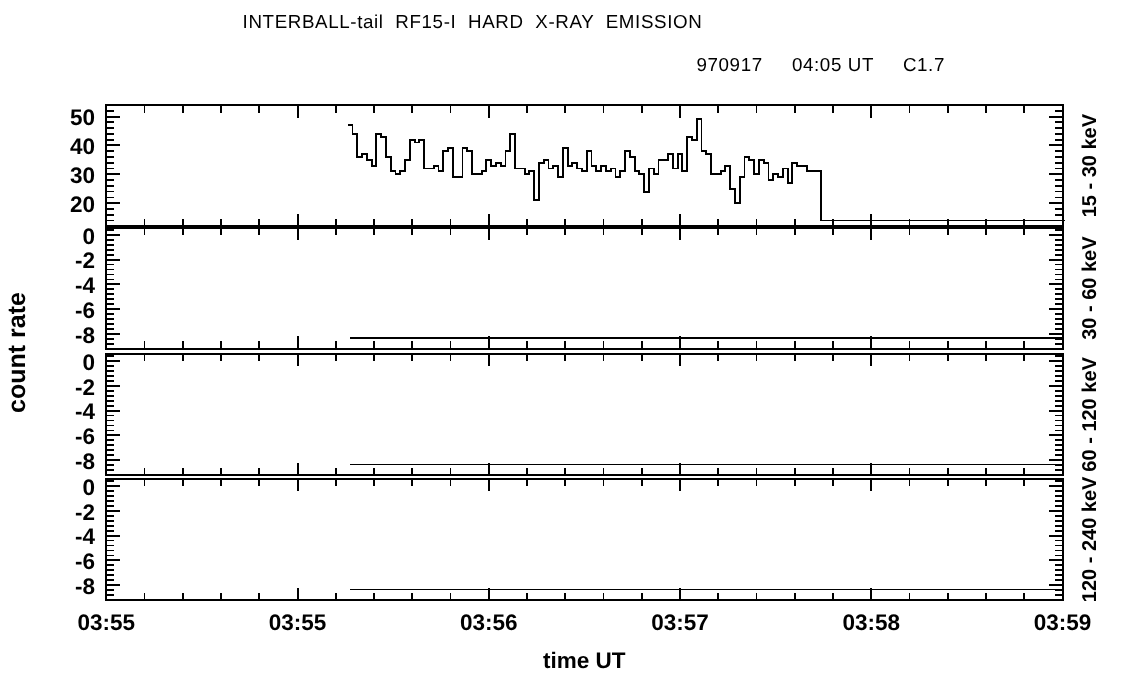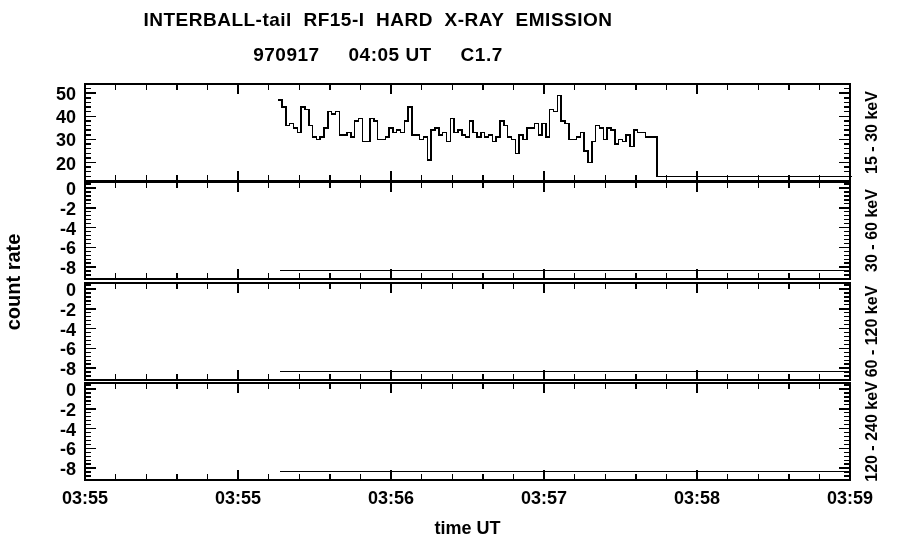--- a/index.html
+++ b/index.html
@@ -17,27 +17,27 @@
   }
   #root {
     position: absolute;
     inset: 0;
   }
   .title-line {
     position: absolute;
     left: 0;
     width: 756px;
     text-align: center;
-    font-size: 19px;
-    font-weight: bold;
+    font-size: 15px;
+    font-weight: normal;
     letter-spacing: 0.5px;
     white-space: pre;
   }
   #title-line-1 { top: 9px; }
-  #title-line-2 { top: 44px; }
+  #title-line-2 { top: 44px; text-align: right; }
 
   #plot-area {
     position: absolute;
     left: 0;
     top: 0;
     width: 900px;
     height: 408px;
   }
   svg { display: block; }
 

